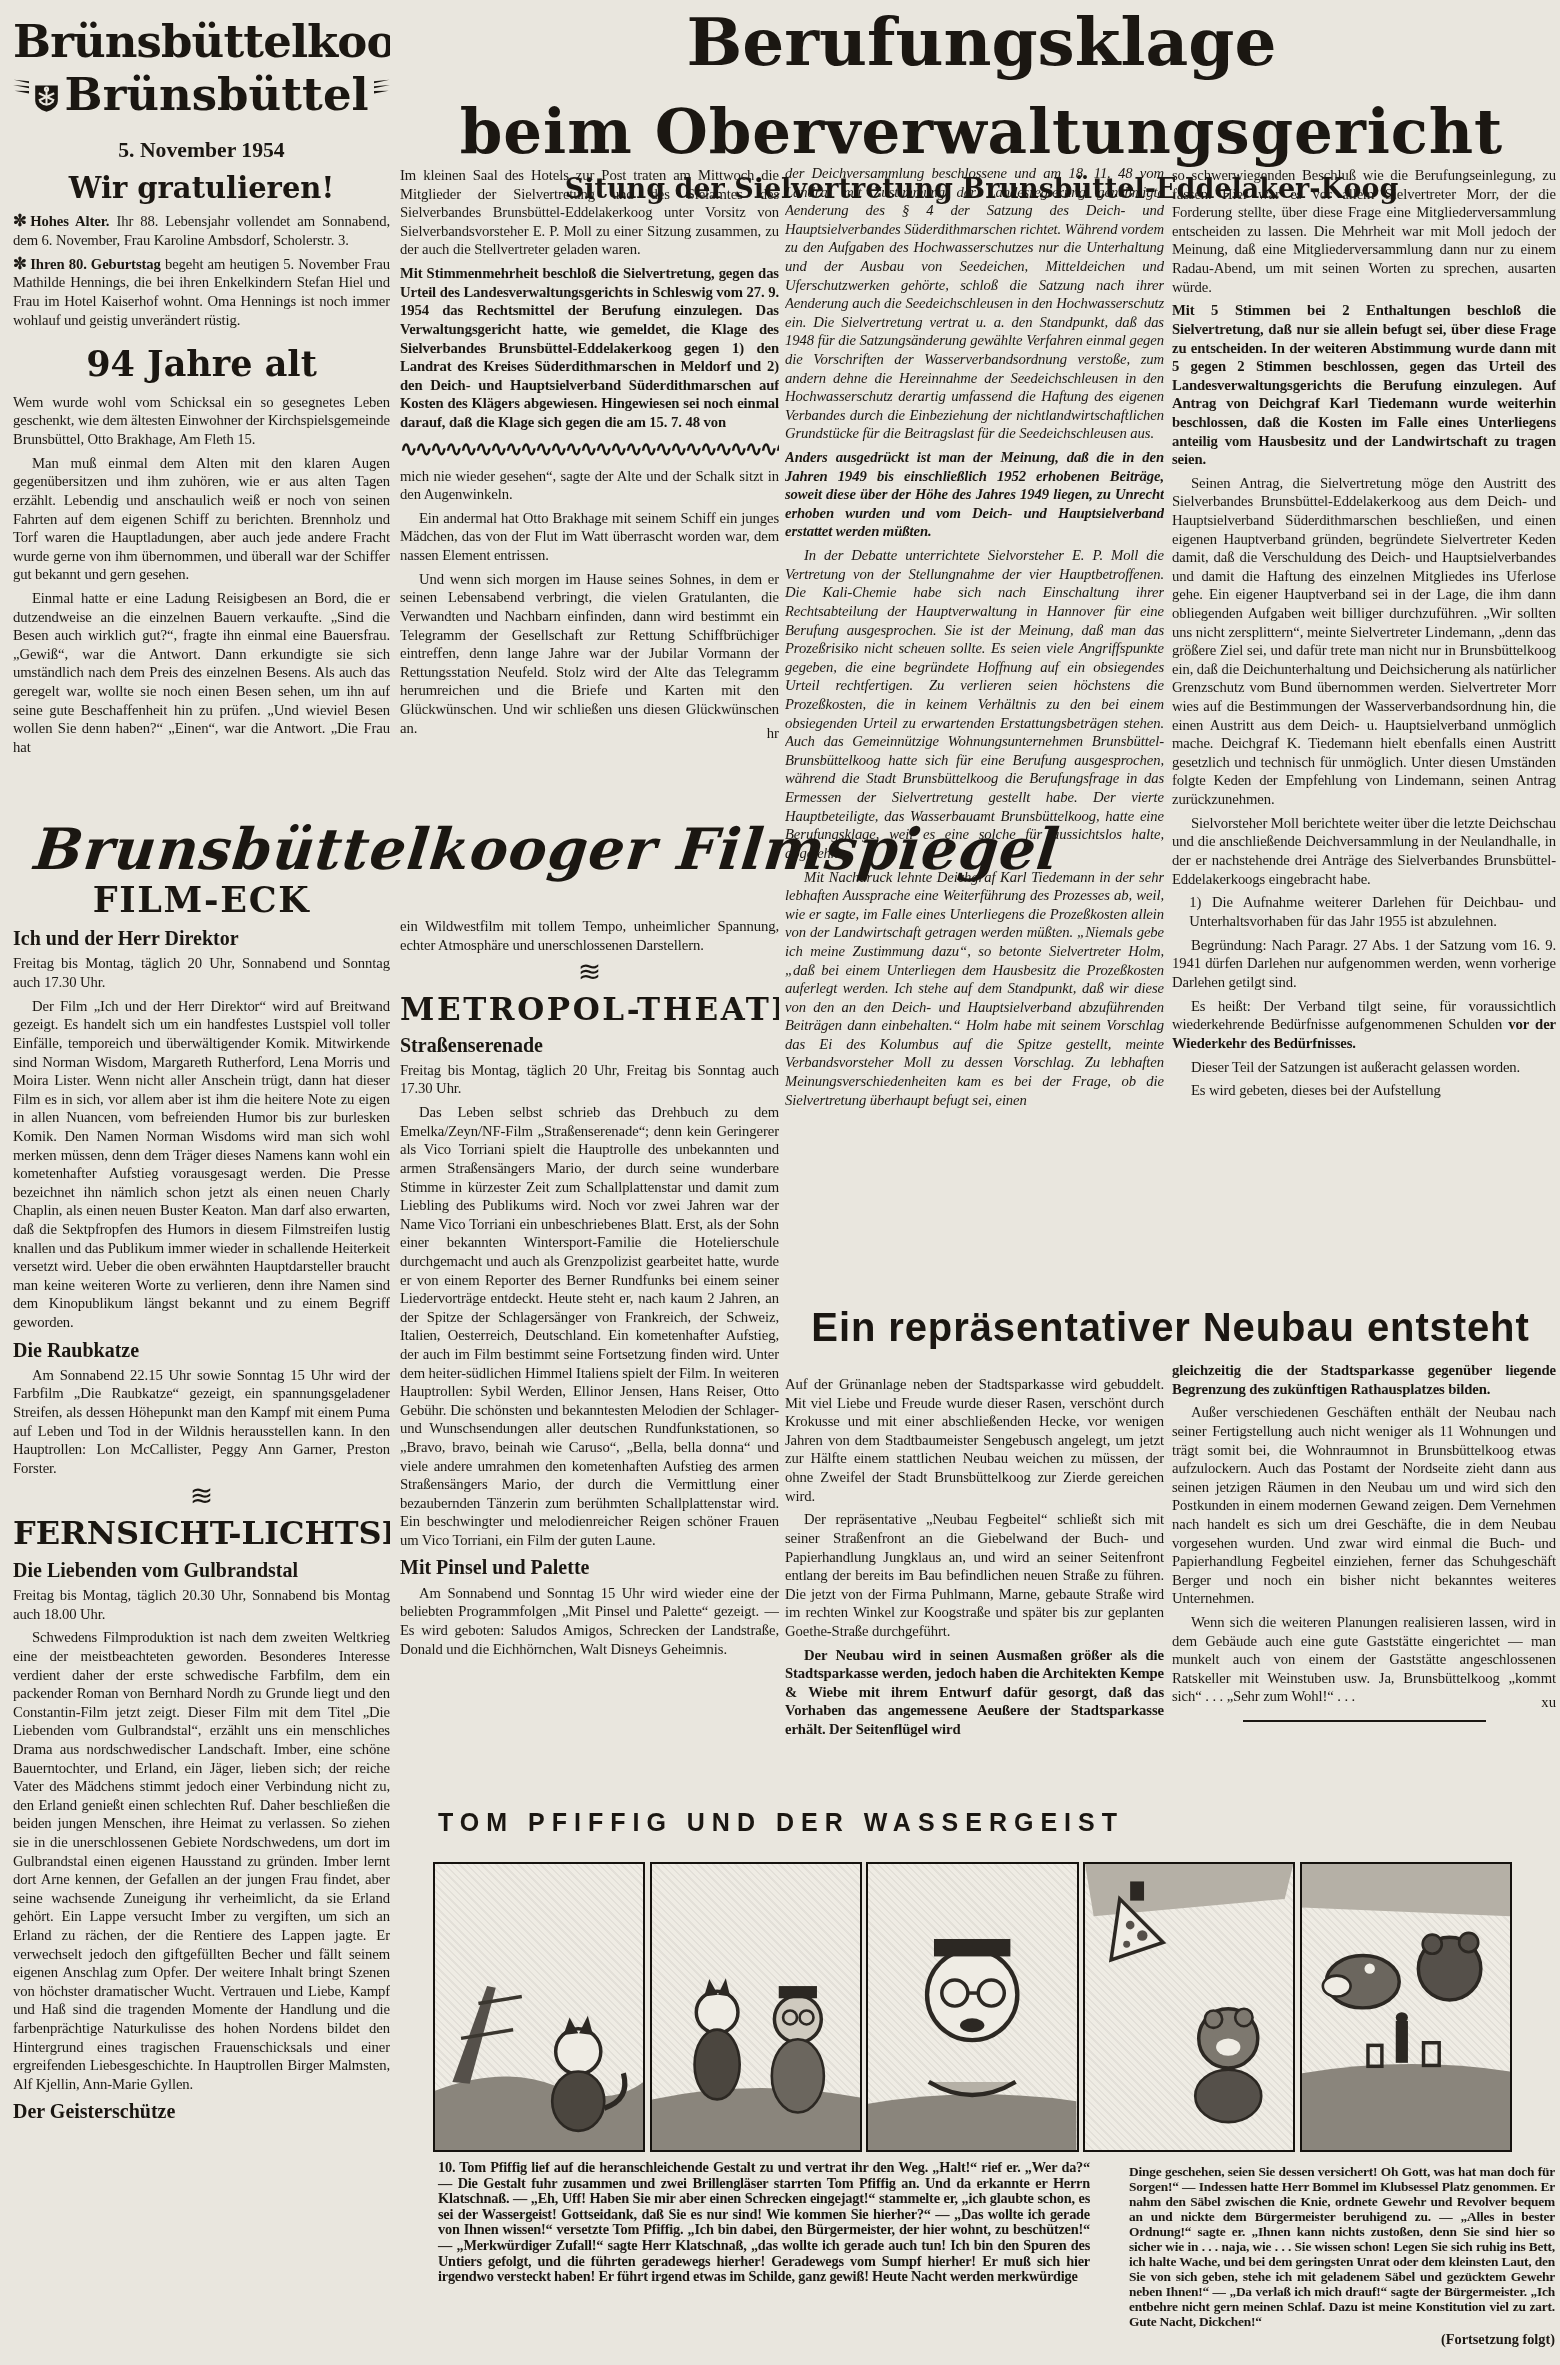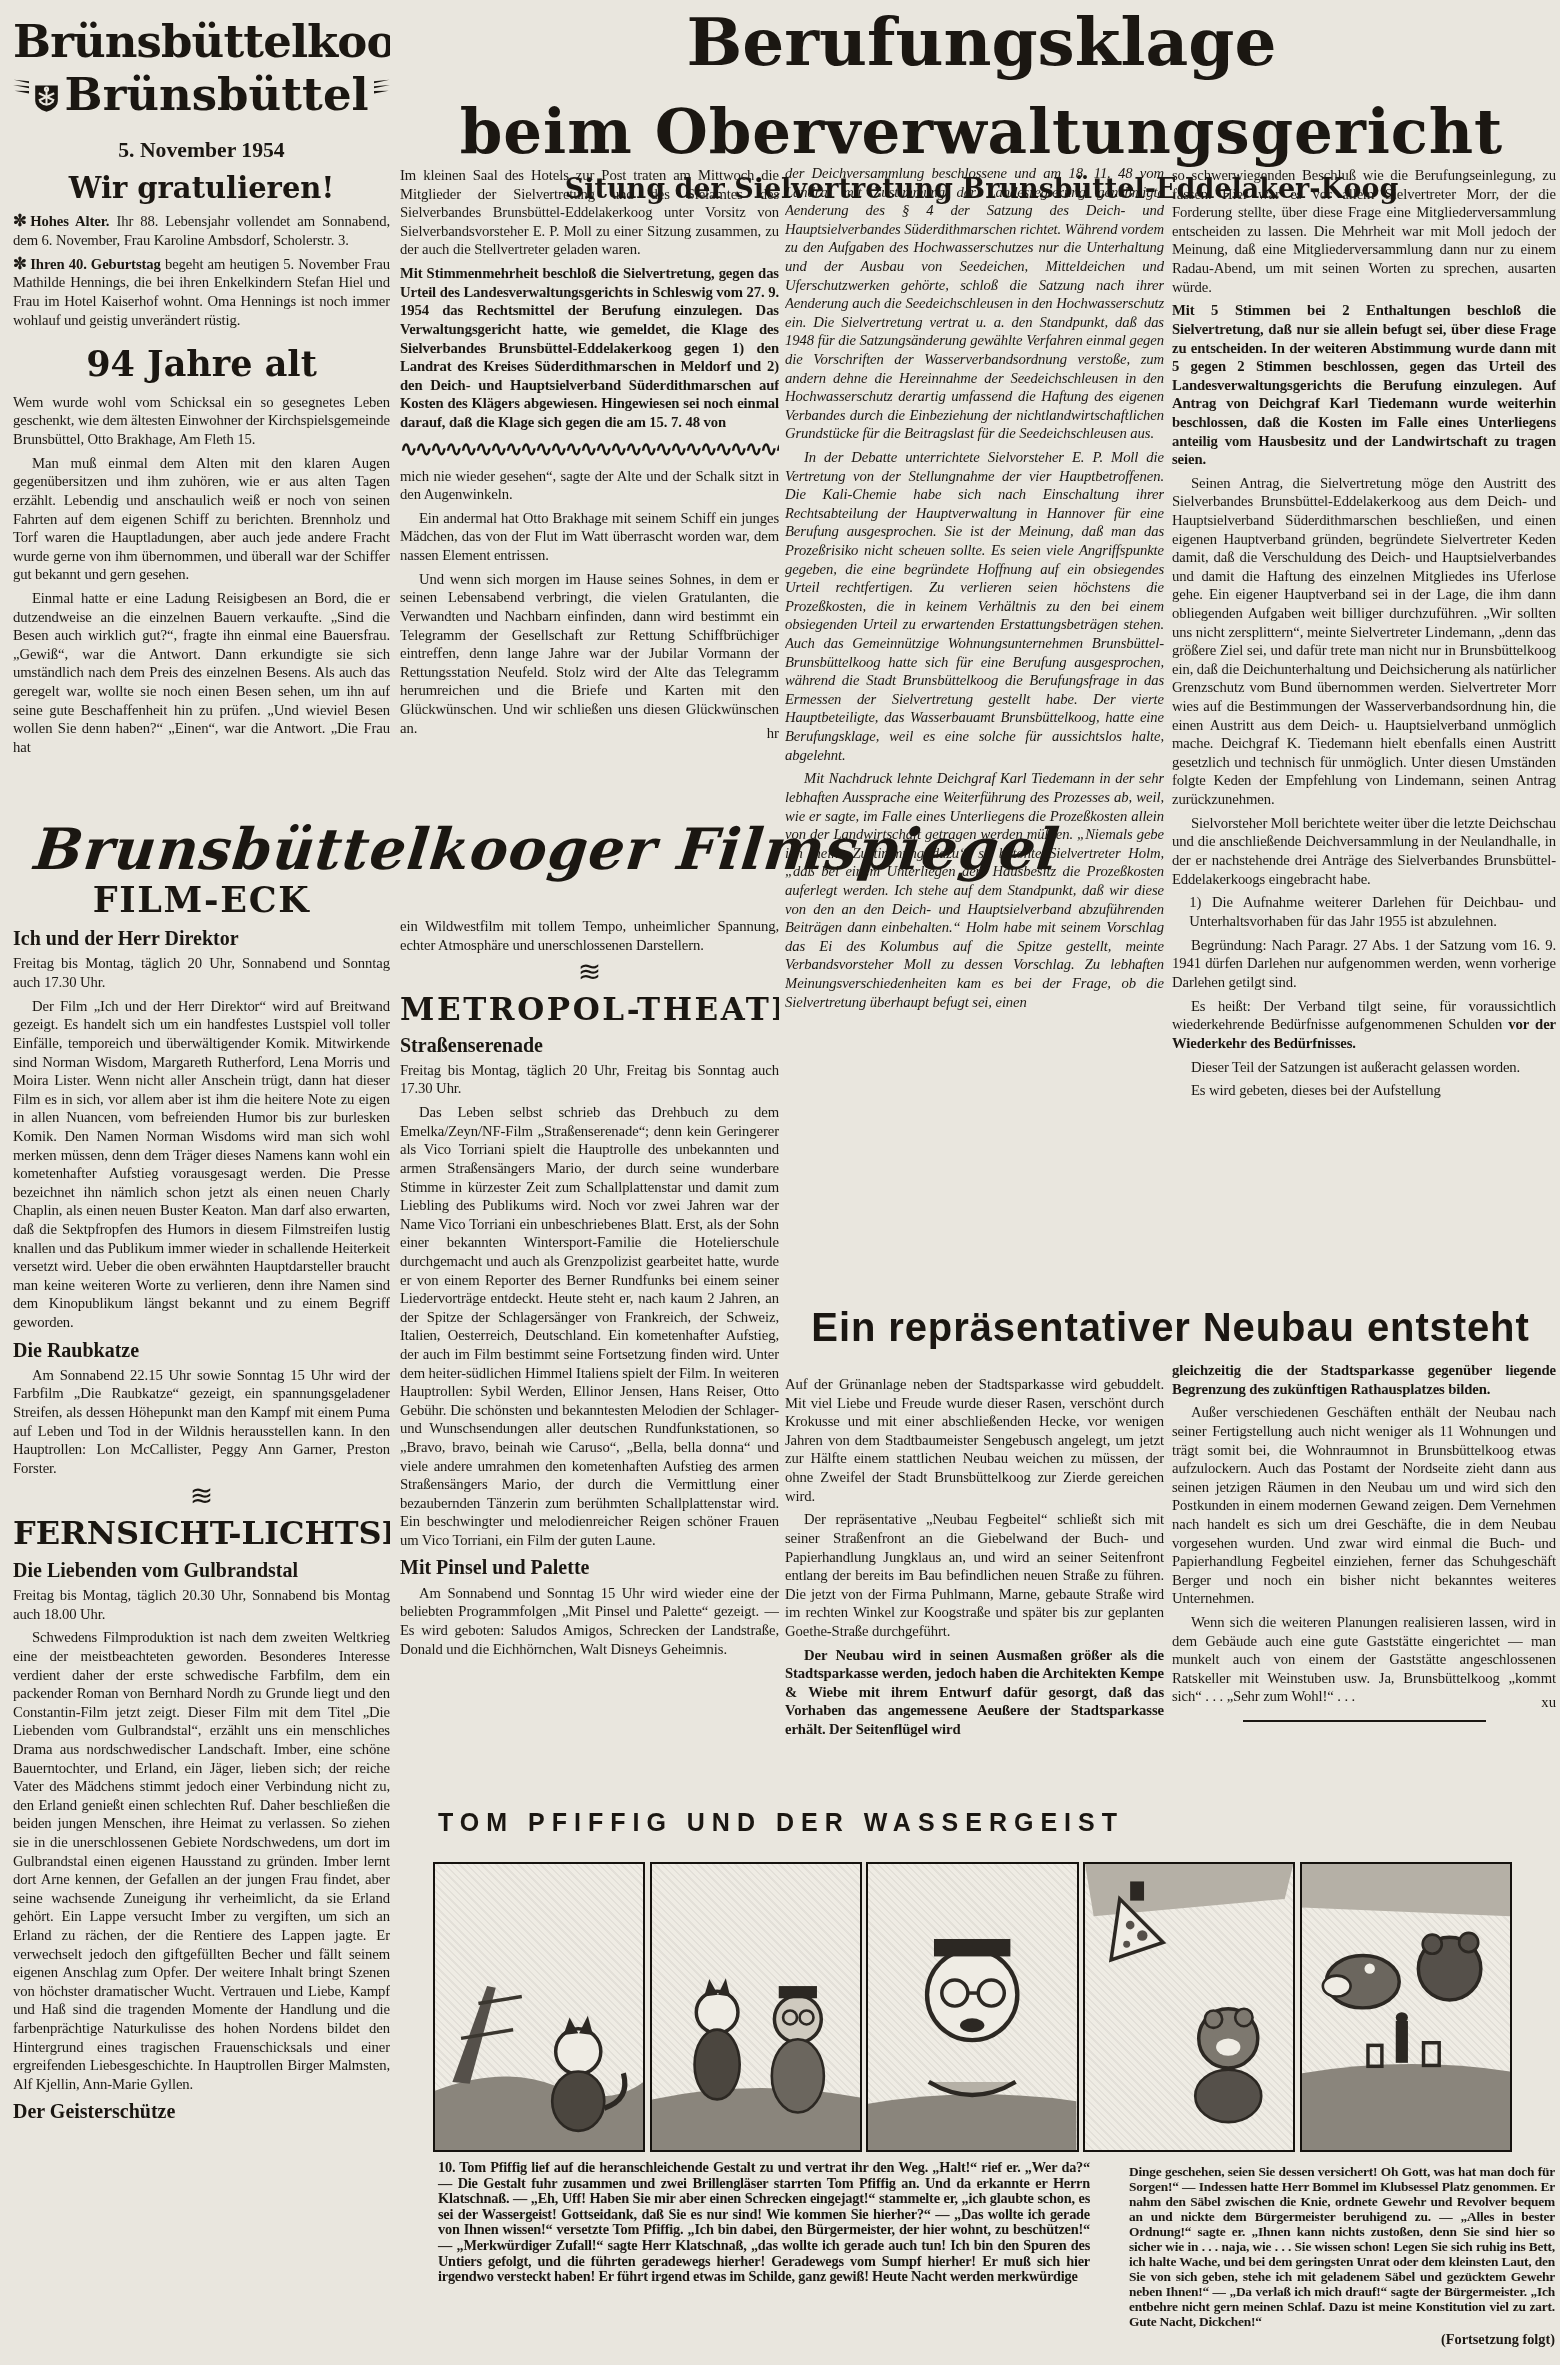--- a/index.html
+++ b/index.html
@@ -85,21 +85,21 @@
         <polygon points="0,32 36,31 0,38" fill="#1b1712"></polygon>
       </svg>
     </div>
     <div class="mast-date">5. November 1954</div>
     <div class="h-congrats">Wir gratulieren!</div>
     <p class="p noind">
       <span class="star">✼</span><span class="pb">Hohes Alter.</span>
       <span>Ihr 88. Lebensjahr vollendet am Sonnabend, dem 6. November, Frau Karoline Ambsdorf, Scholerstr. 3.</span>
     </p>
     <p class="p noind">
-      <span class="star">✼</span><span class="pb">Ihren 40. Geburtstag</span>
+      <span class="star">✼</span><span class="pb">Ihren 80. Geburtstag</span>
       <span>begeht am heutigen 5. November Frau Mathilde Hennings, die bei ihren Enkelkindern Stefan Hiel und Frau im Hotel Kaiserhof wohnt. Oma Hennings ist noch immer wohlauf und geistig unverändert rüstig.</span>
     </p>
     <div class="h-94">94 Jahre alt</div>
     <p class="p noind">Wem wurde wohl vom Schicksal ein so gesegnetes Leben geschenkt, wie dem ältesten Einwohner der Kirchspielsgemeinde Brunsbüttel, Otto Brakhage, Am Fleth 15.</p>
     <p class="p">Man muß einmal dem Alten mit den klaren Augen gegenübersitzen und ihm zuhören, wie er aus alten Tagen erzählt. Lebendig und anschaulich weiß er noch von seinen Fahrten auf dem eigenen Schiff zu berichten. Brennholz und Torf waren die Hauptladungen, aber auch jede andere Fracht wurde gerne von ihm übernommen, und überall war der Schiffer gut bekannt und gern gesehen.</p>
     <p class="p">Einmal hatte er eine Ladung Reisigbesen an Bord, die er dutzendweise an die einzelnen Bauern verkaufte. „Sind die Besen auch wirklich gut?“, fragte ihn einmal eine Bauersfrau. „Gewiß“, war die Antwort. Dann erkundigte sie sich umständlich nach dem Preis des einzelnen Besens. Als auch das geregelt war, wollte sie noch einen Besen sehen, um ihn auf seine gute Beschaffenheit hin zu prüfen. „Und wieviel Besen wollen Sie denn haben?“ „Einen“, war die Antwort. „Die Frau hat</p>
   </div>
 
   <div class="abs" style="left:407px;top:10.4px;width:1149px;">
     <div class="head1">Berufungsklage</div>
@@ -112,20 +112,21 @@
     <p class="p pb noind">Mit Stimmenmehrheit beschloß die Sielvertretung, gegen das Urteil des Landesverwaltungsgerichts in Schleswig vom 27. 9. 1954 das Rechtsmittel der Berufung einzulegen. Das Verwaltungsgericht hatte, wie gemeldet, die Klage des Sielverbandes Brunsbüttel-Eddelakerkoog gegen 1) den Landrat des Kreises Süderdithmarschen in Meldorf und 2) den Deich- und Hauptsielverband Süderdithmarschen auf Kosten des Klägers abgewiesen. Hingewiesen sei noch einmal darauf, daß die Klage sich gegen die am 15. 7. 48 von</p>
     <div class="wave">∿∿∿∿∿∿∿∿∿∿∿∿∿∿∿∿∿∿∿∿∿∿∿∿∿∿∿∿∿∿∿∿∿∿∿∿∿∿∿∿</div>
     <p class="p noind">mich nie wieder gesehen“, sagte der Alte und der Schalk sitzt in den Augenwinkeln.</p>
     <p class="p">Ein andermal hat Otto Brakhage mit seinem Schiff ein junges Mädchen, das von der Flut im Watt überrascht worden war, dem nassen Element entrissen.</p>
     <p class="p">Und wenn sich morgen im Hause seines Sohnes, in dem er seinen Lebensabend verbringt, die vielen Gratulanten, die Verwandten und Nachbarn einfinden, dann wird bestimmt ein Telegramm der Gesellschaft zur Rettung Schiffbrüchiger eintreffen, denn lange Jahre war der Jubilar Vormann der Rettungsstation Neufeld. Stolz wird der Alte das Telegramm herumreichen und die Briefe und Karten mit den Glückwünschen. Und wir schließen uns diesen Glückwünschen an.</p>
     <div class="sig">hr</div>
   </div>
 
   <div class="abs clip" style="left:785px;top:164px;width:379px;height:1136px;font-style:italic;">
     <p class="p noind">der Deichversammlung beschlossene und am 18. 11. 48 vom Landrat mit Zustimmung der Landesregierung genehmigte Aenderung des § 4 der Satzung des Deich- und Hauptsielverbandes Süderdithmarschen richtet. Während vordem zu den Aufgaben des Hochwasserschutzes nur die Unterhaltung und der Ausbau von Seedeichen, Mitteldeichen und Uferschutzwerken gehörte, schloß die Satzung nach ihrer Aenderung auch die Seedeichschleusen in den Hochwasserschutz ein. Die Sielvertretung vertrat u. a. den Standpunkt, daß das 1948 für die Satzungsänderung gewählte Verfahren einmal gegen die Vorschriften der Wasserverbandsordnung verstoße, zum andern dehne die Hereinnahme der Seedeichschleusen in den Hochwasserschutz derartig umfassend die Haftung des eigenen Verbandes durch die Einbeziehung der nichtlandwirtschaftlichen Grundstücke für die Beitragslast für die Seedeichschleusen aus.</p>
+    <p class="p pb noind">Anders ausgedrückt ist man der Meinung, daß die in den Jahren 1949 bis einschließlich 1952 erhobenen Beiträge, soweit diese über der Höhe des Jahres 1949 liegen, zu Unrecht erhoben wurden und vom Deich- und Hauptsielverband erstattet werden müßten.</p>
     <p class="p">In der Debatte unterrichtete Sielvorsteher E. P. Moll die Vertretung von der Stellungnahme der vier Hauptbetroffenen. Die Kali-Chemie habe sich nach Einschaltung ihrer Rechtsabteilung der Hauptverwaltung in Hannover für eine Berufung ausgesprochen. Sie ist der Meinung, daß man das Prozeßrisiko nicht scheuen sollte. Es seien viele Angriffspunkte gegeben, die eine begründete Hoffnung auf ein obsiegendes Urteil rechtfertigen. Zu verlieren seien höchstens die Prozeßkosten, die in keinem Verhältnis zu den bei einem obsiegenden Urteil zu erwartenden Erstattungsbeträgen stehen. Auch das Gemeinnützige Wohnungsunternehmen Brunsbüttel-Brunsbüttelkoog hatte sich für eine Berufung ausgesprochen, während die Stadt Brunsbüttelkoog die Berufungsfrage in das Ermessen der Sielvertretung gestellt habe. Der vierte Hauptbeteiligte, das Wasserbauamt Brunsbüttelkoog, hatte eine Berufungsklage, weil es eine solche für aussichtslos halte, abgelehnt.</p>
     <p class="p">Mit Nachdruck lehnte Deichgraf Karl Tiedemann in der sehr lebhaften Aussprache eine Weiterführung des Prozesses ab, weil, wie er sagte, im Falle eines Unterliegens die Prozeßkosten allein von der Landwirtschaft getragen werden müßten. „Niemals gebe ich meine Zustimmung dazu“, so betonte Sielvertreter Holm, „daß bei einem Unterliegen dem Hausbesitz die Prozeßkosten auferlegt werden. Ich stehe auf dem Standpunkt, daß wir diese von den an den Deich- und Hauptsielverband abzuführenden Beiträgen dann einbehalten.“ Holm habe mit seinem Vorschlag das Ei des Kolumbus auf die Spitze gestellt, meinte Verbandsvorsteher Moll zu dessen Vorschlag. Zu lebhaften Meinungsverschiedenheiten kam es bei der Frage, ob die Sielvertretung überhaupt befugt sei, einen</p>
   </div>
 
   <div class="abs clip" style="left:1172px;top:166px;width:384px;height:1129px;">
     <p class="p noind">so schwerwiegenden Beschluß wie die Berufungseinlegung, zu fassen. Hier war es vor allem Sielvertreter Morr, der die Forderung stellte, über diese Frage eine Mitgliederversammlung entscheiden zu lassen. Die Mehrheit war mit Moll jedoch der Meinung, daß eine Mitgliederversammlung dann nur zu einem Radau-Abend, um mit seinen Worten zu sprechen, ausarten würde.</p>
     <p class="p pb noind">Mit 5 Stimmen bei 2 Enthaltungen beschloß die Sielvertretung, daß nur sie allein befugt sei, über diese Frage zu entscheiden. In der weiteren Abstimmung wurde dann mit 5 gegen 2 Stimmen beschlossen, gegen das Urteil des Landesverwaltungsgerichts die Berufung einzulegen. Auf Antrag von Deichgraf Karl Tiedemann wurde weiterhin beschlossen, daß die Kosten im Falle eines Unterliegens anteilig vom Hausbesitz und der Landwirtschaft zu tragen seien.</p>
     <p class="p">Seinen Antrag, die Sielvertretung möge den Austritt des Sielverbandes Brunsbüttel-Eddelakerkoog aus dem Deich- und Hauptsielverband Süderdithmarschen beschließen, und einen eigenen Hauptverband gründen, begründete Sielvertreter Keden damit, daß die Verschuldung des Deich- und Hauptsielverbandes und damit die Haftung des einzelnen Mitgliedes ins Uferlose gehe. Ein eigener Hauptverband sei in der Lage, die ihm dann obliegenden Aufgaben weit billiger durchzuführen. „Wir sollten uns nicht zersplittern“, meinte Sielvertreter Lindemann, „denn das größere Ziel sei, und dafür trete man nicht nur in Brunsbüttelkoog ein, daß die Deichunterhaltung und Deichsicherung als natürlicher Grenzschutz vom Bund übernommen werden. Sielvertreter Morr wies auf die Bestimmungen der Wasserverbandsordnung hin, die einen Austritt aus dem Deich- u. Hauptsielverband unmöglich mache. Deichgraf K. Tiedemann hielt ebenfalls einen Austritt gesetzlich und technisch für unmöglich. Unter diesen Umständen folgte Keden der Empfehlung von Lindemann, seinen Antrag zurückzunehmen.</p>
     <p class="p">Sielvorsteher Moll berichtete weiter über die letzte Deichschau und die anschließende Deichversammlung in der Neulandhalle, in der er nachstehende drei Anträge des Sielverbandes Brunsbüttel-Eddelakerkoogs eingebracht habe.</p>
     <p class="p noind" style="padding-left:17.3px;">1) Die Aufnahme weiterer Darlehen für Deichbau- und Unterhaltsvorhaben für das Jahr 1955 ist abzulehnen.</p>

